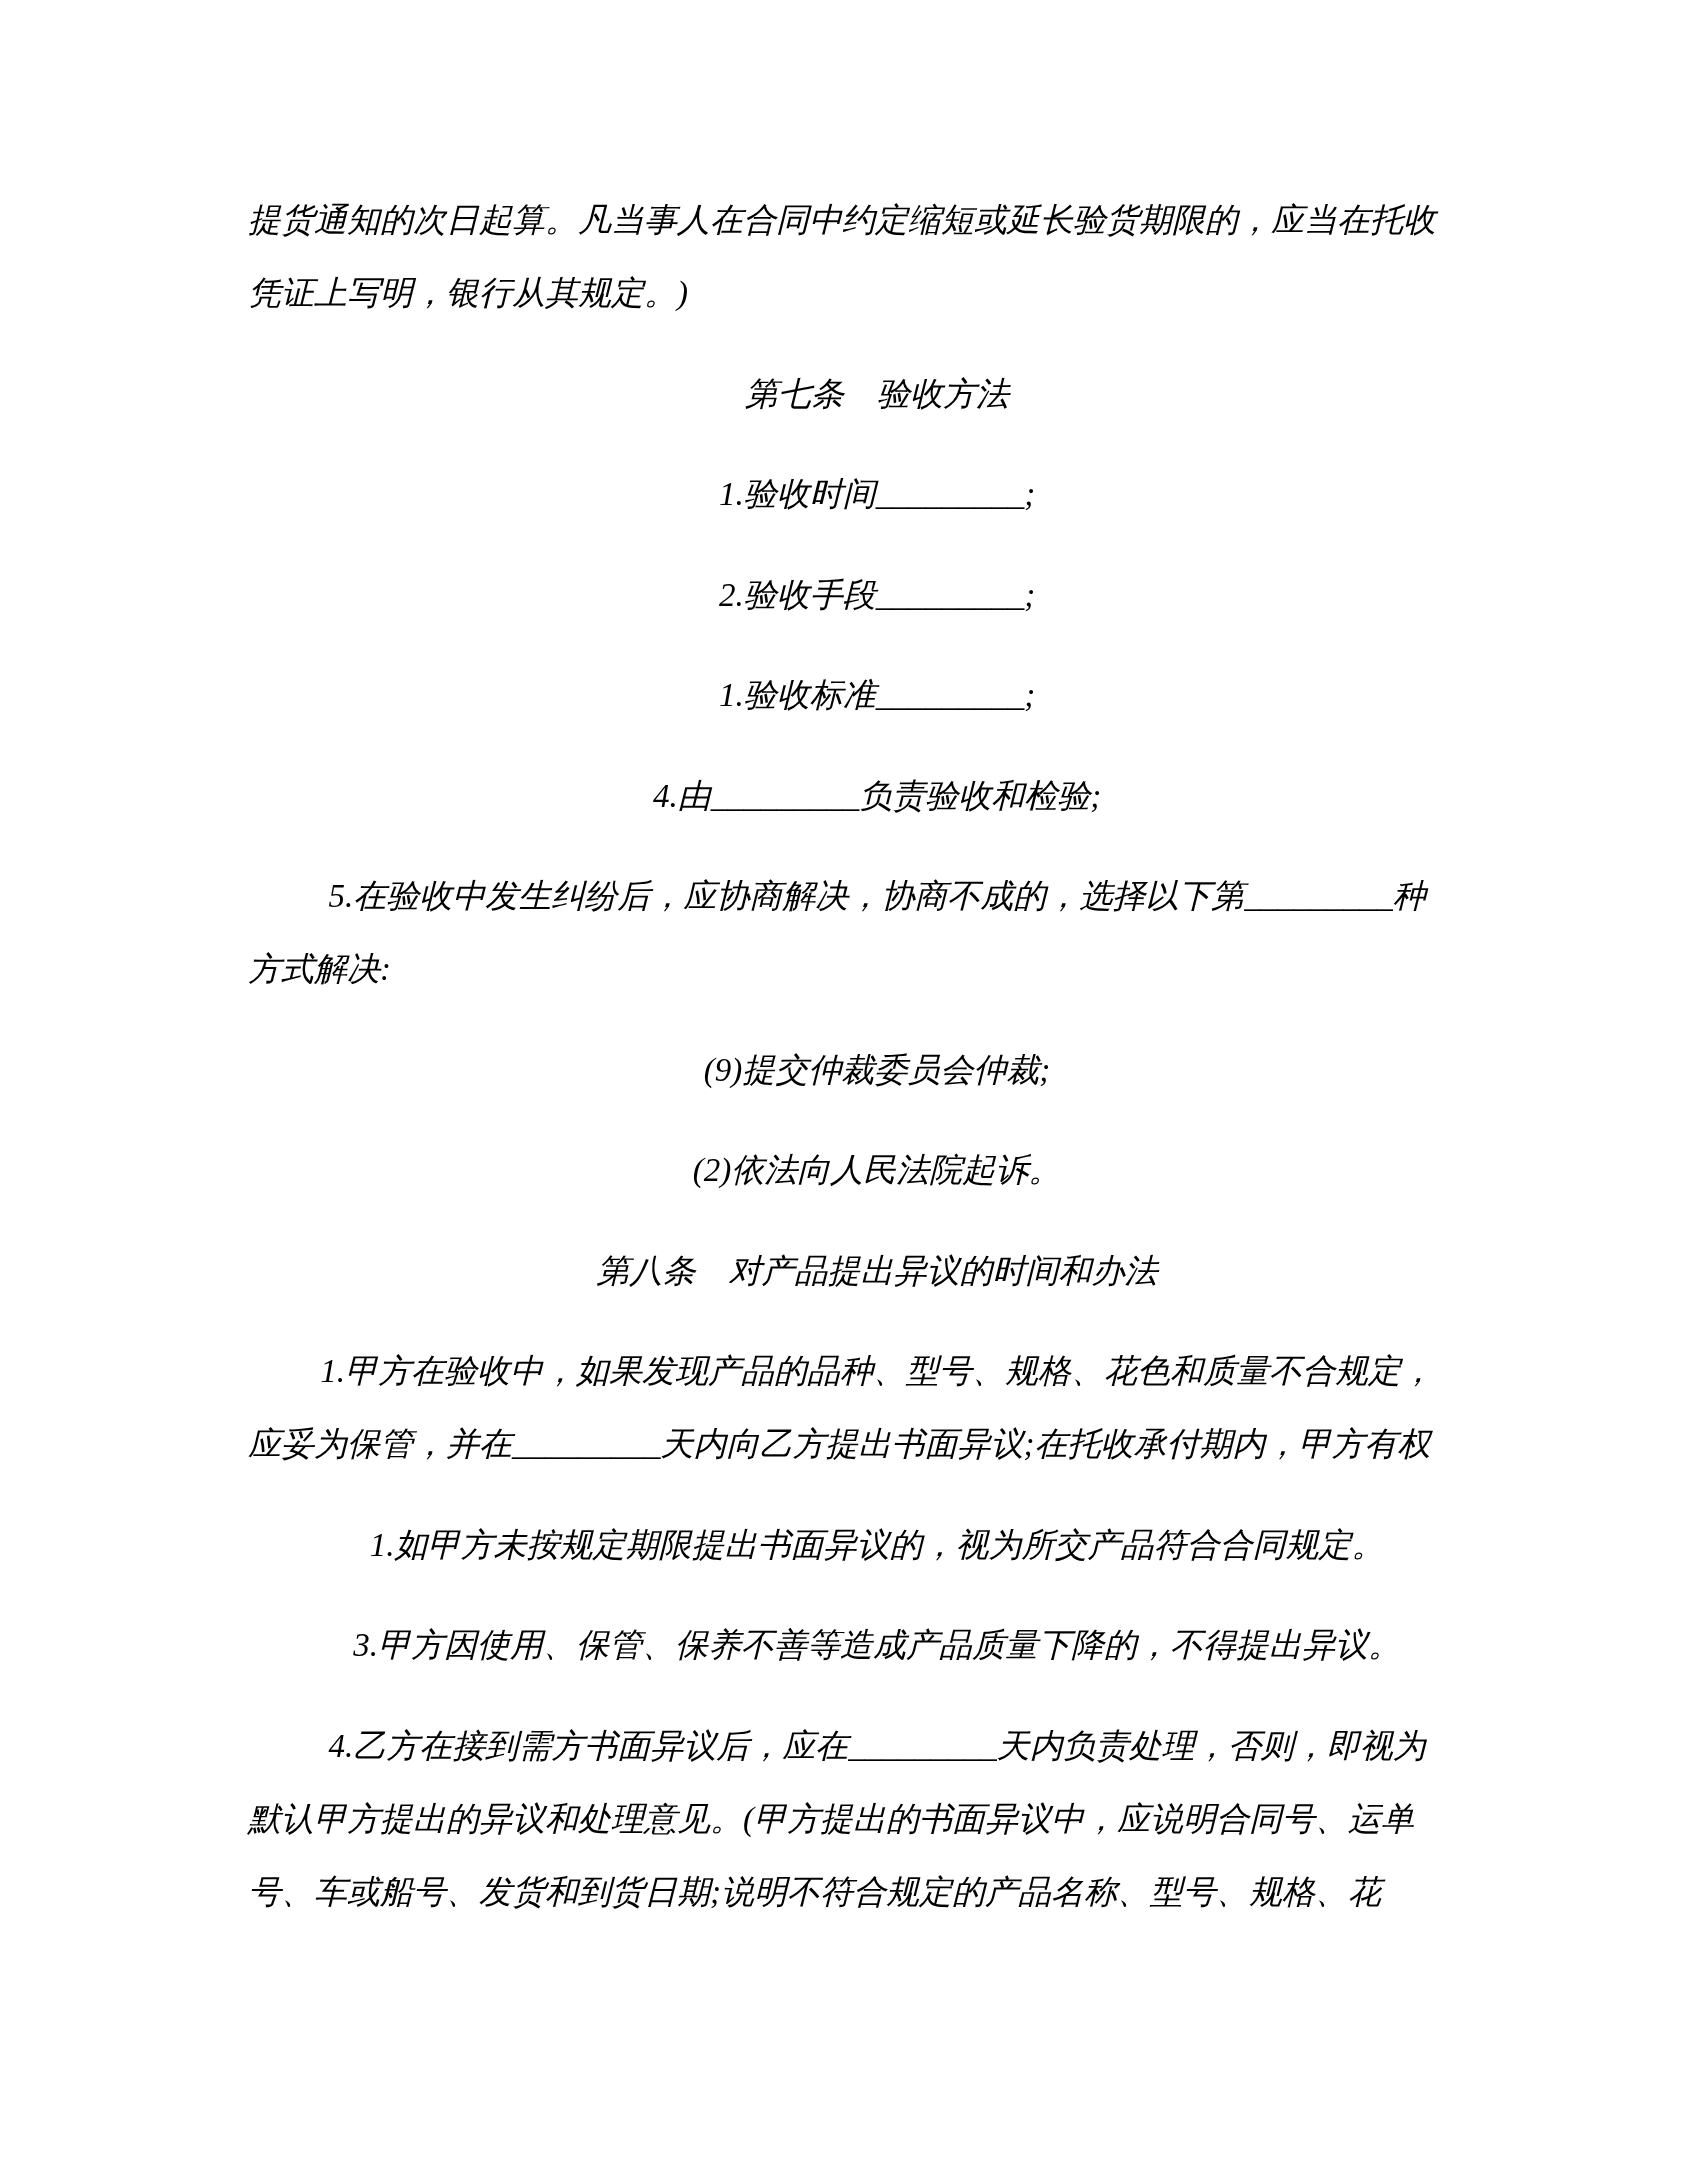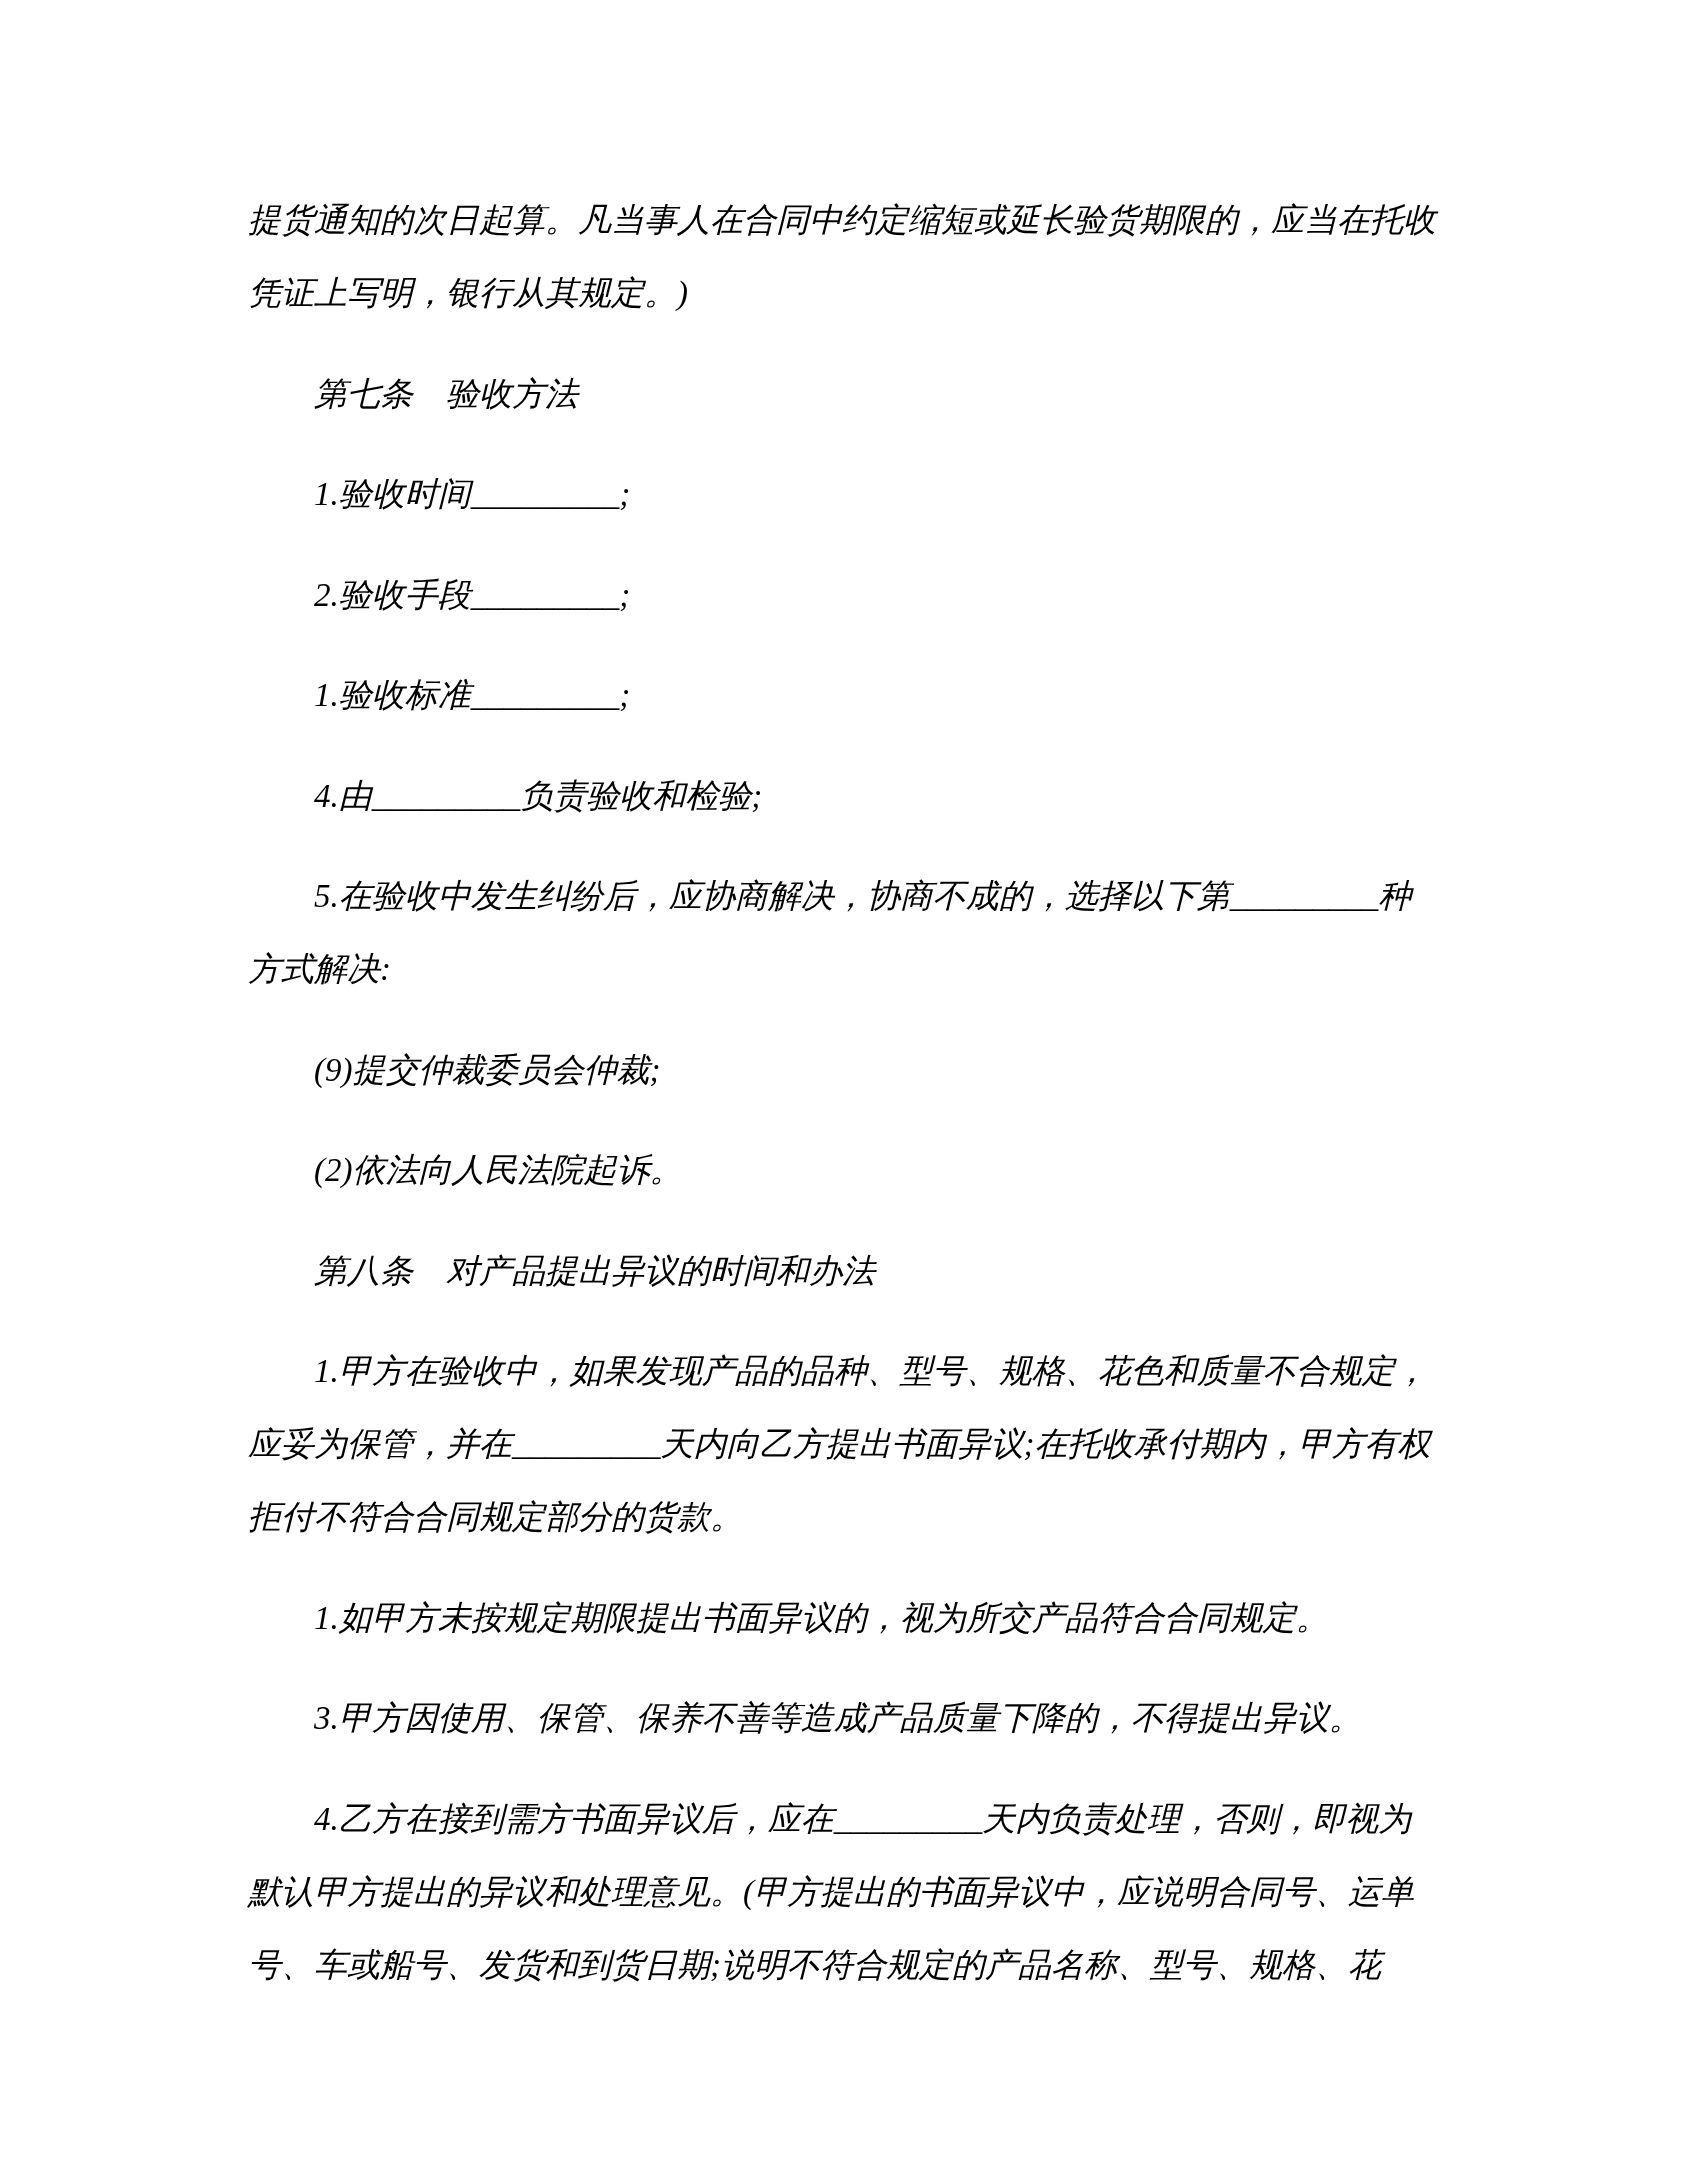--- a/index.html
+++ b/index.html
@@ -25,20 +25,21 @@
     margin: 0 0 27.5px 0;
   }
   .para .ln {
     display: block;
     line-height: 73px;
     white-space: nowrap;
     font-style: italic;
   }
   .para.indent .ln.first {
     padding-left: 66px;
+    text-align: center;
   }
 </style>
 </head>
 <body>
 
 <div class="page">
 
   <div class="para">
     <span class="ln first">提货通知的次日起算。凡当事人在合同中约定缩短或延长验货期限的，应当在托收</span>
     <span class="ln">凭证上写明，银行从其规定。)</span>
@@ -77,21 +78,20 @@
     <span class="ln first">(2)依法向人民法院起诉。</span>
   </div>
 
   <div class="para indent">
     <span class="ln first">第八条　对产品提出异议的时间和办法</span>
   </div>
 
   <div class="para indent">
     <span class="ln first">1.甲方在验收中，如果发现产品的品种、型号、规格、花色和质量不合规定，</span>
     <span class="ln">应妥为保管，并在_________天内向乙方提出书面异议;在托收承付期内，甲方有权</span>
-    <span class="ln">拒付不符合合同规定部分的货款。</span>
   </div>
 
   <div class="para indent">
     <span class="ln first">1.如甲方未按规定期限提出书面异议的，视为所交产品符合合同规定。</span>
   </div>
 
   <div class="para indent">
     <span class="ln first">3.甲方因使用、保管、保养不善等造成产品质量下降的，不得提出异议。</span>
   </div>
 

